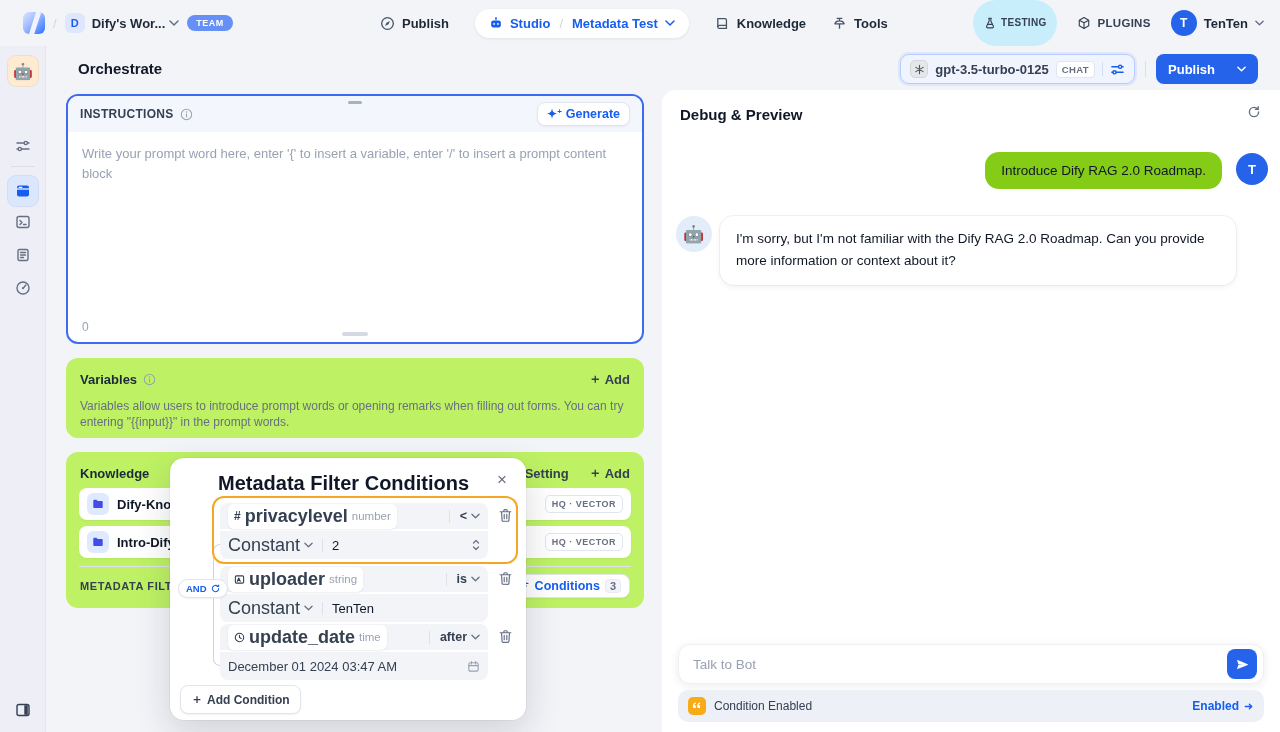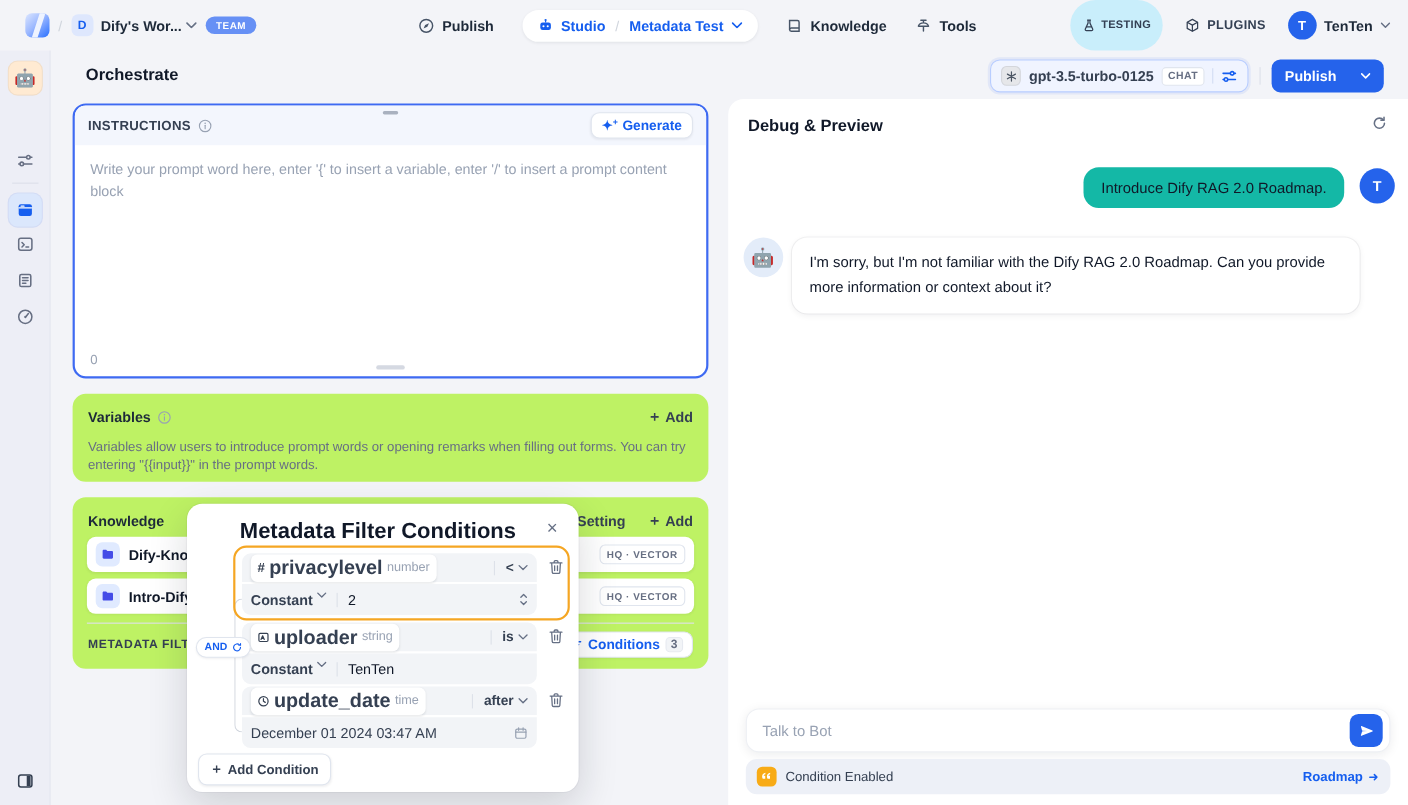--- a/index.html
+++ b/index.html
@@ -78,35 +78,35 @@
   .hl-box { position:absolute; left:42px; top:38px; width:306px; height:68px; border:2.5px solid #f5a623; border-radius:12px; pointer-events:none; z-index:3; }
   .cond-row { position:absolute; left:50px; width:268px; height:26px; background:#f2f4f7; display:flex; align-items:center; padding:0 8px; cursor:pointer; }
   .cond-row.top { border-radius:8px 8px 0 0; }
   .cond-row.bot { border-radius:0 0 8px 8px; height:28px; }
   .field-pill { background:#fff; border-radius:6px; padding:2px 6px; display:flex; align-items:center; gap:4px; box-shadow:0 1px 2px rgba(16,24,40,.08); }
   .field-name { font-size:18px; font-weight:700; color:#354052; }
   .field-type { font-size:11.5px; color:#98a2b3; }
   .hash { font-size:12px; font-weight:700; color:#354052; }
   .op { margin-left:auto; display:flex; align-items:center; gap:4px; font-size:12.5px; font-weight:600; color:#354052; }
   .op .vsep { width:1px; height:13px; background:#dde1e9; margin-right:6px; }
-  .vmode { display:flex; gap:4px; font-size:13px; font-weight:700; color:#354052; }
+  .vmode { display:flex; align-items:center; gap:4px; font-size:18px; font-weight:400; color:#354052; }
   .vsep2 { width:1px; height:13px; background:#dde1e9; margin:0 9px; }
   .vval { font-size:13px; color:#101828; }
   .stepper { margin-left:auto; color:#667085; cursor:pointer; }
   .trash { position:absolute; left:328px; width:15px; height:15px; color:#667085; cursor:pointer; }
   .and-pill { position:absolute; left:8px; top:121px; background:#fff; border:1px solid #e0e5ee; border-radius:999px; padding:3px 7px; display:flex; align-items:center; gap:4px; font-size:9.5px; font-weight:700; color:#155eef; box-shadow:0 1px 2px rgba(16,24,40,.06); cursor:pointer; z-index:2; }
   .bracket { position:absolute; left:43px; top:86px; width:7px; height:122px; border-left:1.5px solid #d0d5dd; border-top:1.5px solid #d0d5dd; border-bottom:1.5px solid #d0d5dd; border-radius:8px 0 0 8px; }
   .addcond-btn { position:absolute; left:10px; top:227px; background:#fff; border:1px solid #e0e5ee; border-radius:8px; padding:5px 10px; font-size:12px; font-weight:700; color:#354052; box-shadow:0 1px 2px rgba(16,24,40,.06); cursor:pointer; display:flex; gap:4px; align-items:center; }
   .cal-ic { margin-left:auto; color:#98a2b3; cursor:pointer; }
 
   
   #right-panel { position:absolute; left:662px; top:90px; width:618px; height:642px; background:#fff; border-radius:14px 0 0 0; }
   .dbg-title { position:absolute; left:18px; top:16px; font-size:15px; font-weight:700; color:#101828; }
   .restart { position:absolute; right:18px; top:14px; color:#667085; cursor:pointer; }
-  .user-bubble { position:absolute; right:58px; top:62px; background:#14b8a6; border-radius:14px; padding:11px 16px; font-size:13.5px; color:#101828; }
+  .user-bubble { position:absolute; right:58px; top:62px; background:#84cc16; border-radius:14px; padding:11px 16px; font-size:13.5px; color:#101828; }
   .msg-avatar { position:absolute; right:12px; top:63px; width:32px; height:32px; border-radius:50%; background:#2563eb; color:#fff; font-size:13px; font-weight:700; display:flex; align-items:center; justify-content:center; }
   .bot-avatar { position:absolute; left:14px; top:126px; width:36px; height:36px; border-radius:50%; background:#e3ecf9; display:flex; align-items:center; justify-content:center; font-size:17px; }
   .bot-bubble { position:absolute; left:58px; top:126px; width:516px; background:#fff; border-radius:14px; padding:12px 16px; font-size:13.5px; line-height:1.65; color:#101828; box-shadow:0 0 0 1px rgba(16,24,40,.05), 0 2px 6px rgba(16,24,40,.06); }
   .chat-input-wrap { position:absolute; left:16px; right:16px; bottom:48px; height:40px; background:#fff; border:1px solid #eef0f4; border-radius:12px; box-shadow:0 2px 10px rgba(16,24,40,.08); display:flex; align-items:center; }
   .chat-input { flex:1; border:none; outline:none; background:transparent; font-size:13.5px; color:#101828; padding:0 14px; font-family:inherit; }
   .chat-input::placeholder { color:#98a2b3; }
   .send-btn { width:30px; height:30px; margin-right:6px; background:#2563eb; border:none; border-radius:8px; display:flex; align-items:center; justify-content:center; color:#fff; cursor:pointer; }
   .features-bar { position:absolute; left:16px; right:16px; bottom:10px; height:32px; background:#edf0f7; border-radius:10px; display:flex; align-items:center; padding:0 10px; }
   .feat-ic { width:18px; height:18px; border-radius:5px; background:#f8ab16; display:flex; align-items:center; justify-content:center; }
   .feat-label { font-size:12px; color:#354052; margin-left:8px; flex:1; }
@@ -535,21 +535,21 @@
 
   <div class="features-bar">
     <span class="feat-ic">
         <svg width="10" height="10" viewBox="0 0 12 12" fill="#fff">
           <path d="M1.6 8c-.4-.6-.6-1.3-.6-2.2C1 3.6 2.5 2.1 4.6 1.8v1.5C3.5 3.5 2.8 4.2 2.7 5.2h1.7v3.2H1.6z"></path>
           <path d="M6.8 8c-.4-.6-.6-1.3-.6-2.2 0-2.2 1.5-3.7 3.6-4v1.5c-1.1.2-1.8.9-1.9 1.9h1.7v3.2H6.8z"></path>
         </svg>
       </span>
     <span class="feat-label">Condition Enabled</span>
     <span class="manage">
-      <span>Roadmap</span>
+      <span>Enabled</span>
       <span>
           <svg width="11" height="11" viewBox="0 0 12 12" fill="none" stroke="currentColor" stroke-width="1.5" stroke-linecap="round" stroke-linejoin="round">
             <path d="M2.5 6h7M7 3.5L9.5 6 7 8.5"></path>
           </svg>
         </span>
     </span>
   </div>
 </div>
 
 </body></html>

